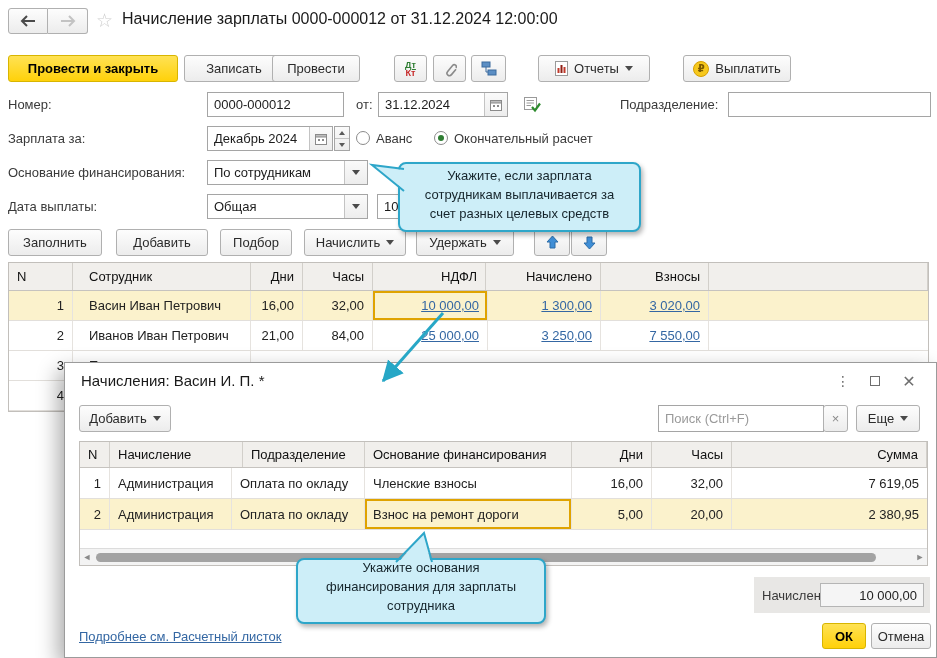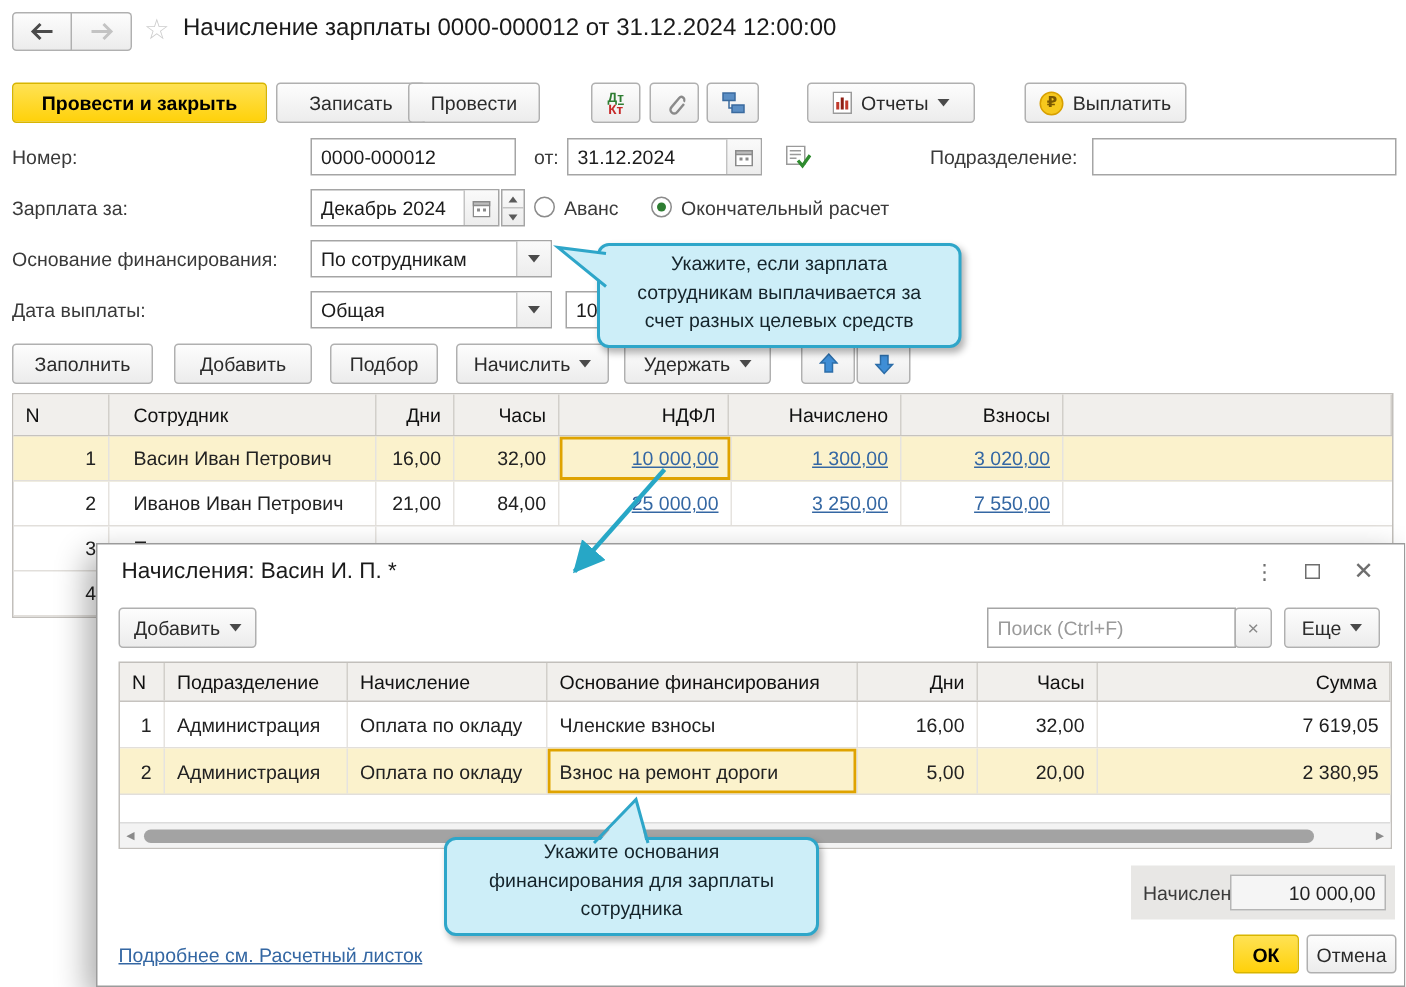--- a/index.html
+++ b/index.html
@@ -301,22 +301,22 @@
     </div>
     <div class="btn" style="left:758px;top:42px;width:25px;color:#8a8a8a;">×</div>
     <div class="btn" style="left:791px;top:42px;width:64px;">
       <span>Еще</span>
         <span class="caret"></span>
     </div>
 
     <div class="tbl" style="left:14px;top:78px;width:849px;height:125px;">
       <div class="trow hdr" style="height:26px;">
         <div class="tc d-n">N</div>
+        <div class="tc d-acc">Начисление</div>
         <div class="tc d-div">Подразделение</div>
-        <div class="tc d-acc">Начисление</div>
         <div class="tc d-fund">Основание финансирования</div>
         <div class="tc d-days num">Дни</div>
         <div class="tc d-hours num">Часы</div>
         <div class="tc d-sum num">Сумма</div>
       </div>
       <div class="trow" style="height:31px;">
         <div class="tc d-n num">1</div>
         <div class="tc d-div">Администрация</div>
         <div class="tc d-acc">Оплата по окладу</div>
         <div class="tc d-fund">Членские взносы</div>

